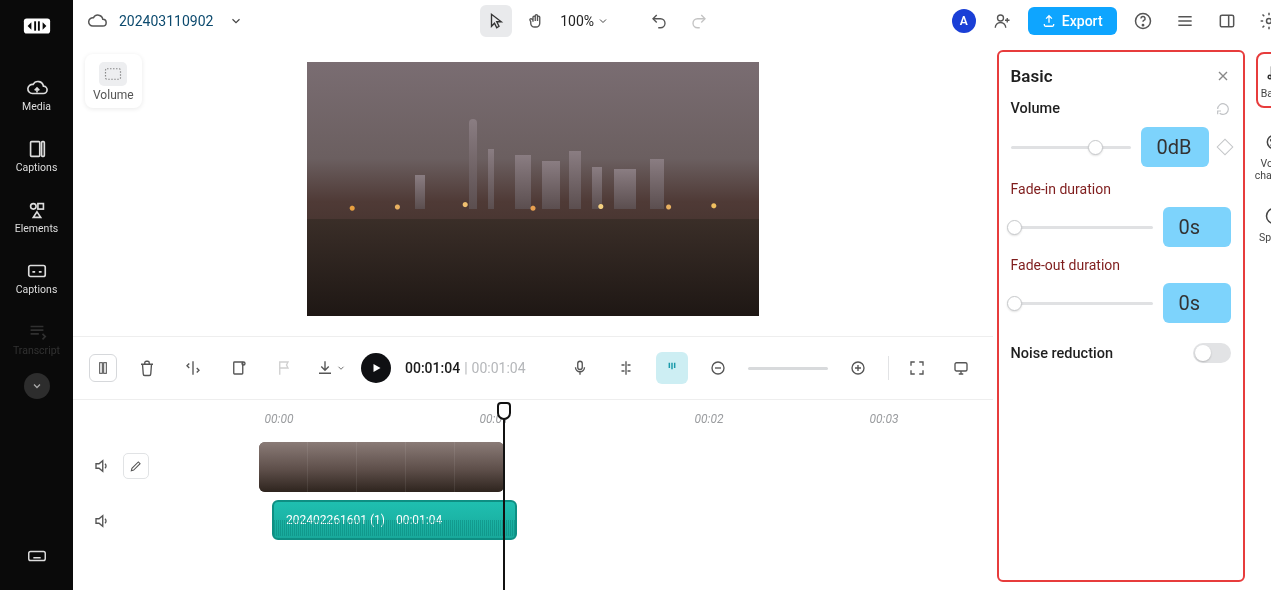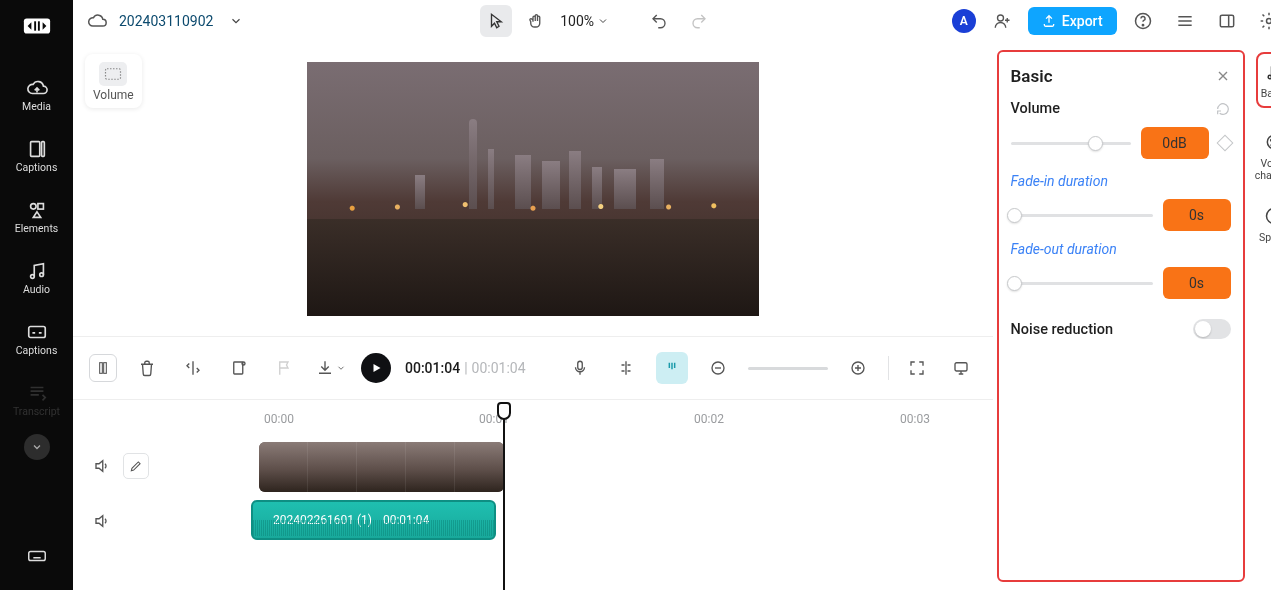--- a/index.html
+++ b/index.html
@@ -44,43 +44,43 @@
 .time-disp .cur { color:#1a1a1a; font-weight:500; }
 .time-disp .sep { color:#b5b7ba; margin:0 4px; }
 .time-disp .tot { color:#b5b7ba; }
 .magnet-btn { background:#cdeef3; border-radius:6px; padding:4px 6px; }
 .zoom-slider { width: 80px; height:3px; background:#d8dadc; border-radius:2px; }
 .transport-right { display:flex; align-items:center; gap:12px; }
 .divider-v { width:1px; height:24px; background:#e2e3e5; }
 .timeline { flex: 0 0 auto; height: 190px; position: relative; padding-top:4px; }
 .ruler { display:flex; height:30px; position:relative; }
 .ruler-gutter { width:128px; }
-.ruler-ticks { flex:1; position:relative; }
+.ruler-ticks { flex:1; position:relative;font-style:italic; }
 .tick-lbl { position:absolute; top:8px; font-size:12px; color:#9a9c9f; transform:translateX(-50%); }
 .playhead { position:absolute; top:5px; bottom:0; width:2px; background:#111; left:430px; }
 .playhead-head { position:absolute; top:-3px; left:-6px; width:14px; height:18px; background:#fff; border:2px solid #111; border-radius:4px 4px 7px 7px; }
 .track-row { display:flex; align-items:center; height:52px; margin-top:6px; position:relative; }
 .track-gutter { width:128px; display:flex; align-items:center; justify-content:flex-start; gap:10px; padding-left:18px; }
 .mini-btn { width:26px; height:26px; border:1px solid #e1e3e5; border-radius:5px; display:flex; align-items:center; justify-content:center; color:#555; }
 .video-clip { position:absolute; left:186px; top:2px; height:50px; width:245px; border-radius:6px; overflow:hidden; background: linear-gradient(90deg,#6e5f5c,#7b6c68,#6a5b57,#75655f,#6a5b56); display:flex; }
 .clip-thumb { flex:1; background:linear-gradient(180deg,#8a7b77 0%,#5e4f4a 55%,#2e241e 100%); border-right:1px solid rgba(255,255,255,0.08); }
-.audio-clip { position:absolute; left:178px; top:2px; height:40px; width:245px; border-radius:6px; background: linear-gradient(180deg,#1fbfb0,#18a99b); border:2px solid #0e8f83; display:flex; align-items:center; padding:0 20px; color:#fff; font-size:12px; overflow:hidden; }
+.audio-clip { position:absolute; left:199px; top:2px; height:40px; width:245px; border-radius:6px; background: linear-gradient(180deg,#1fbfb0,#18a99b); border:2px solid #0e8f83; display:flex; align-items:center; padding:0 12px; color:#fff; font-size:12px; overflow:hidden; }
 .audio-wave { position:absolute; left:0; right:0; bottom:2px; height:16px; background: repeating-linear-gradient(90deg,#0c8c80 0 1px, transparent 1px 2px); opacity:0.6; }
 .props-panel { width: 248px; border: 2px solid #e73c3c; border-radius: 6px; margin: 8px 4px 8px 4px; padding: 14px 12px; display:flex; flex-direction:column; gap:14px; background:#fff; }
 .props-header { display:flex; align-items:center; justify-content:space-between; }
 .props-title { font-size:17px; font-weight:600; color:#1f1f1f; }
 .close-x { color:#888; cursor:pointer; }
 .prop-section { display:flex; flex-direction:column; gap:10px; }
 .prop-label-row { display:flex; justify-content:space-between; align-items:center; }
 .prop-label { font-size:14.5px; font-weight:500; color:#1f1f1f; }
-.sub-label { font-size:14px; color:#3b82f6;font-style:italic; }
+.sub-label { font-size:14px; color:#7f1d1d; }
 .slider-row { display:flex; align-items:center; gap:10px; }
 .slider-track { flex:1; height:3px; background:#e0e1e3; border-radius:2px; position:relative; }
 .slider-thumb { position:absolute; top:-6px; width:15px; height:15px; border-radius:8px; background:#fff; border:1px solid #c7c9cb; box-shadow:0 1px 2px rgba(0,0,0,0.12); }
-.value-chip { background:#f97316; border-radius:6px; padding:8px 16px; font-size:14px; color:#333; min-width:68px; text-align:center; }
+.value-chip { background:#7dd3fc; border-radius:6px; padding:8px 16px; font-size:20px; color:#333; min-width:68px; }
 .keyframe-dia { width:12px; height:12px; transform:rotate(45deg); border:1.5px solid #c4c6c8; }
 .reset-icn { color:#c1c3c6; }
 .toggle { width:38px; height:20px; border-radius:10px; background:#e2e3e5; position:relative; cursor:pointer; }
 .toggle-knob { position:absolute; top:2px; left:2px; width:16px; height:16px; border-radius:8px; background:#fff; box-shadow:0 1px 2px rgba(0,0,0,0.2); }
 .right-rail { width: 50px; display:flex; flex-direction:column; align-items:center; padding-top:10px; gap:22px; }
 .rail-item { display:flex; flex-direction:column; align-items:center; gap:4px; cursor:pointer; color:#444; }
 .rail-item.active { border:2px solid #e73c3c; border-radius:8px; padding:6px 3px; }
 .rail-item .ricon2 { width:24px; height:24px; display:flex; align-items:center; justify-content:center; }
 .rail-item .rlabel2 { font-size:10.5px; text-align:center; line-height:1.15; }
 svg { display:block; }
@@ -122,30 +122,20 @@
           <circle cx="8" cy="8" r="3"></circle>
           <rect x="13" y="5" width="6" height="6"></rect>
           <polygon points="12,14 16,20 8,20"></polygon>
         </svg>
       </div>
     <div class="label">Elements</div>
   </div>
   <div class="nav-item">
     <div class="icon">
         <svg width="22" height="22" viewBox="0 0 24 24" fill="none" stroke="#ddd" stroke-width="1.8">
-          <path d="M9 18V6l10-2v12"></path>
-          <circle cx="7" cy="18" r="2"></circle>
-          <circle cx="17" cy="16" r="2"></circle>
-        </svg>
-      </div>
-    <div class="label">Audio</div>
-  </div>
-  <div class="nav-item">
-    <div class="icon">
-        <svg width="22" height="22" viewBox="0 0 24 24" fill="none" stroke="#ddd" stroke-width="1.8">
           <rect x="3" y="6" width="18" height="12" rx="2"></rect>
           <path d="M7 13h3M14 13h3"></path>
         </svg>
       </div>
     <div class="label">Captions</div>
   </div>
   <div class="nav-item disabled">
     <div class="icon">
         <svg width="22" height="22" viewBox="0 0 24 24" fill="none" stroke="#777" stroke-width="1.8">
           <path d="M5 6h14M5 10h14M5 14h9M18 14l3 3-3 3"></path>
@@ -381,21 +371,21 @@
         </div>
       </div>
 
       <div class="timeline">
         <div class="ruler">
           <div class="ruler-gutter"></div>
           <div class="ruler-ticks">
             <span class="tick-lbl" style="left:78px">00:00</span>
             <span class="tick-lbl" style="left:293px">00:01</span>
             <span class="tick-lbl" style="left:508px">00:02</span>
-            <span class="tick-lbl" style="left:714px">00:03</span>
+            <span class="tick-lbl" style="left:683px">00:03</span>
           </div>
         </div>
         <div class="track-row">
           <div class="track-gutter">
             <div class="tool-btn" style="width:22px">
                 <svg width="18" height="18" viewBox="0 0 24 24" fill="none" stroke="#555" stroke-width="1.8">
                   <path d="M4 9v6h4l5 4V5L8 9H4z"></path>
                   <path d="M16 9a4 4 0 0 1 0 6"></path>
                 </svg>
               </div>

